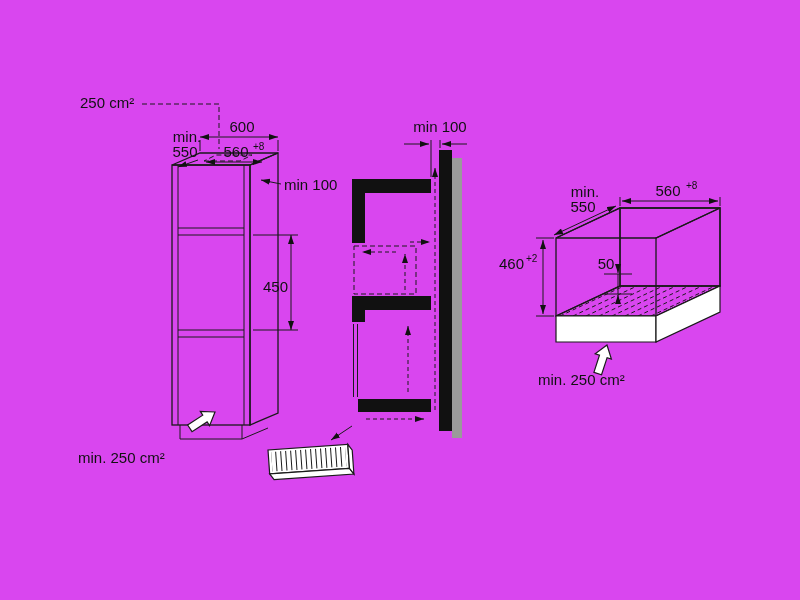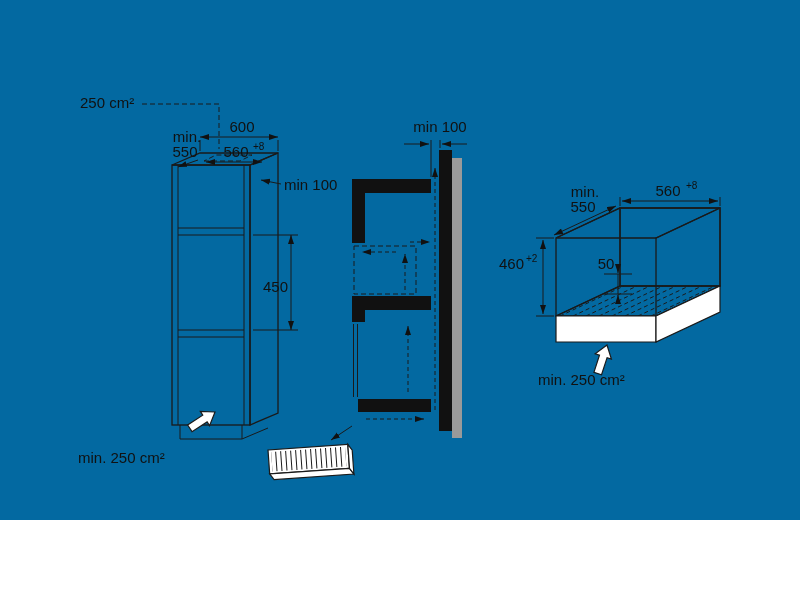--- a/index.html
+++ b/index.html
@@ -1,16 +1,16 @@
 <!DOCTYPE html>
 <html><head>
 <meta charset="utf-8">
 <style>
   html,body{margin:0;padding:0;background:#fff;}
-  #stage{width:800px;height:520px;position:relative;background:#0369a1;overflow:hidden;}
+  #stage{width:800px;height:600px;position:relative;background:#d946ef;overflow:hidden;}
   svg{display:block;}
   svg text{font-family:"Liberation Sans","DejaVu Sans",sans-serif;font-size:15px;fill:#111;}
   svg text.sup{font-size:10px;}
   .mid{text-anchor:middle;}
   .endA{text-anchor:end;}
   .ln{stroke:#1a1a1a;stroke-width:1.3;fill:none;stroke-linejoin:miter;}
   .thin{stroke:#1a1a1a;stroke-width:1;fill:none;}
   .blk{fill:#111;stroke:none;}
   .wht{fill:#fff;stroke:#1a1a1a;stroke-width:1.2;}
   .dsh{stroke:#1a1a1a;stroke-width:1;fill:none;stroke-dasharray:5 3;}

